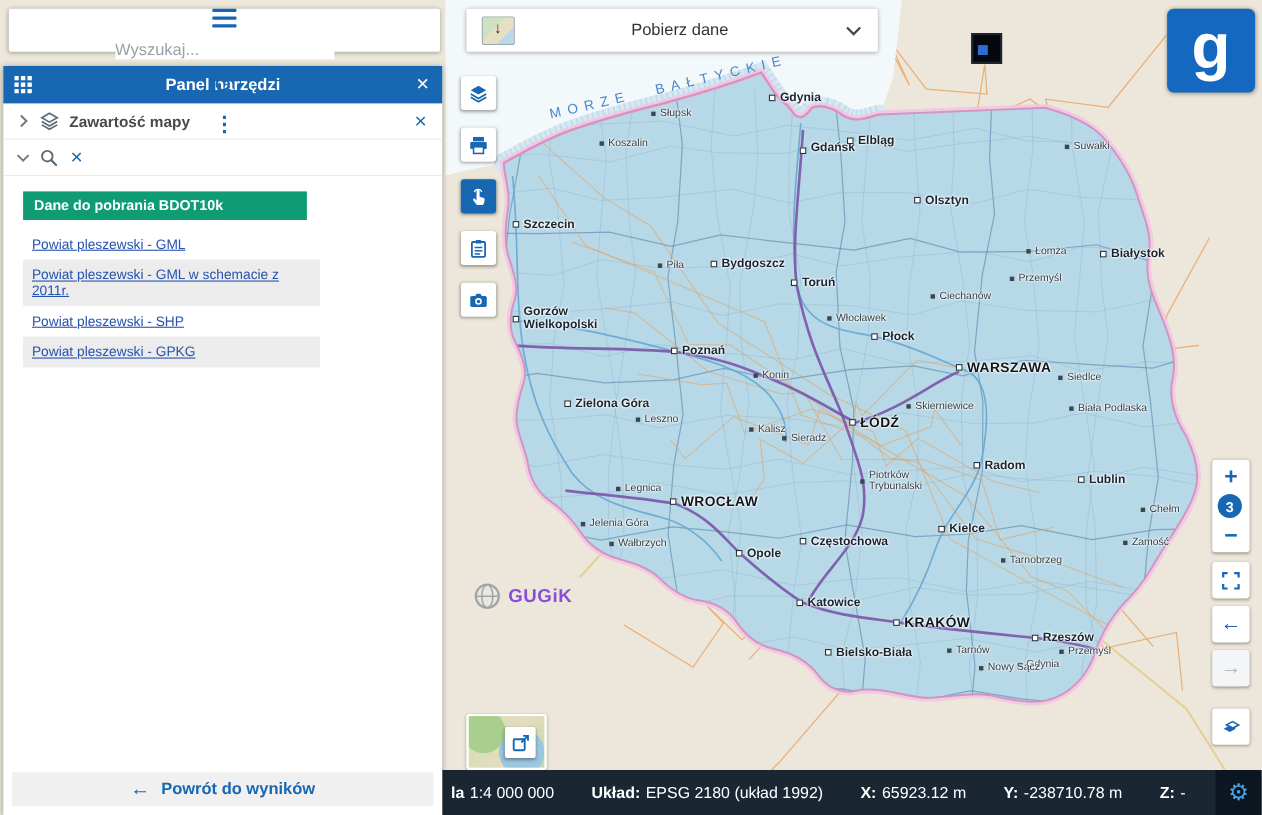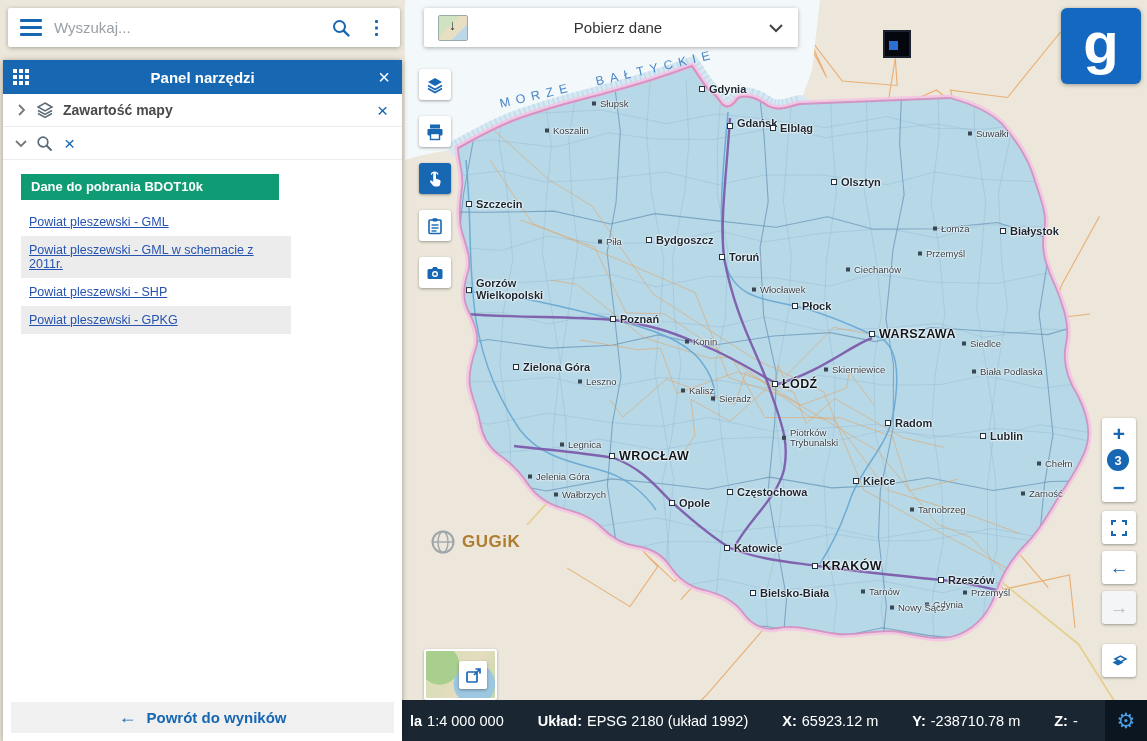--- a/index.html
+++ b/index.html
@@ -37,26 +37,26 @@
   .city.s3 { font-size:12.5px; font-weight:700; color:#10161c; letter-spacing:.4px; }
   .city.wrap { white-space:normal; }
   .city.wrap span.lbl { display:inline-block; max-width:72px; line-height:1.08; }
 
   #map-artifact { position:absolute; left:883px; top:30px; width:28px; height:28px; z-index:1;
     background:#05070e; border:2px solid #1c2230; }
   #map-artifact i { position:absolute; left:4px; top:9px; width:9px; height:9px; background:#2b6fd4; }
 
   #watermark { position:absolute; left:430px; top:529px; z-index:1; display:flex; align-items:center; gap:6px; opacity:.8; }
   #watermark .globe { width:26px; height:26px; }
-  #watermark .wm-text { font-size:17px; font-weight:700; color:#a16207; letter-spacing:.5px; }
+  #watermark .wm-text { font-size:17px; font-weight:700; color:#6d28d9; letter-spacing:.5px; }
 
   
   .card { background:#fff; border-radius:2px; box-shadow:0 1px 4px rgba(0,0,0,.3); }
   #searchbar { position:absolute; left:8px; top:8px; width:392px; height:39px; z-index:6;
-    display:flex; align-items:center; padding:0 12px; gap:12px; }
+    display:flex; align-items:center; padding:0 12px; gap:12px;flex-direction:column; }
   #hamburger { width:22px; display:flex; flex-direction:column; gap:4px; cursor:pointer; }
   #hamburger span { display:block; height:3px; background:#1766b2; border-radius:1px; }
   #search-input { flex:1; border:none; outline:none; font-size:15px; color:#444; font-family:inherit; }
   #search-input::placeholder { color:#9aa0a6; }
   .icon-btn { background:none; border:none; cursor:pointer; display:flex; align-items:center; justify-content:center; padding:2px; }
   #dots-btn { color:#1766b2; font-size:19px; font-weight:700; line-height:1; }
 
   #download-bar { position:absolute; left:424px; top:8px; width:374px; height:39px; z-index:6;
     display:flex; align-items:center; padding:0 14px; cursor:pointer; }
   #download-icon { width:30px; height:26px; border-radius:2px; position:relative;
@@ -245,21 +245,21 @@
 <div id="sea-label">MORZE BAŁTYCKIE</div>
 <div id="cities">
     <div class="city s1" style="left: 592px; top: 103px;">
       <span class="mk"></span>
       <span class="lbl">Słupsk</span>
     </div>
     <div class="city s2" style="left: 699px; top: 89px;">
       <span class="mk"></span>
       <span class="lbl">Gdynia</span>
     </div>
-    <div class="city s2" style="left: 727px; top: 123px; align-items: flex-end;">
+    <div class="city s2" style="left: 727px; top: 134px; align-items: flex-end;">
       <span class="mk"></span>
       <span class="lbl">Gdańsk</span>
     </div>
     <div class="city s1" style="left: 545px; top: 130px;">
       <span class="mk"></span>
       <span class="lbl">Koszalin</span>
     </div>
     <div class="city s2" style="left: 770px; top: 128px;">
       <span class="mk"></span>
       <span class="lbl">Elbląg</span>

